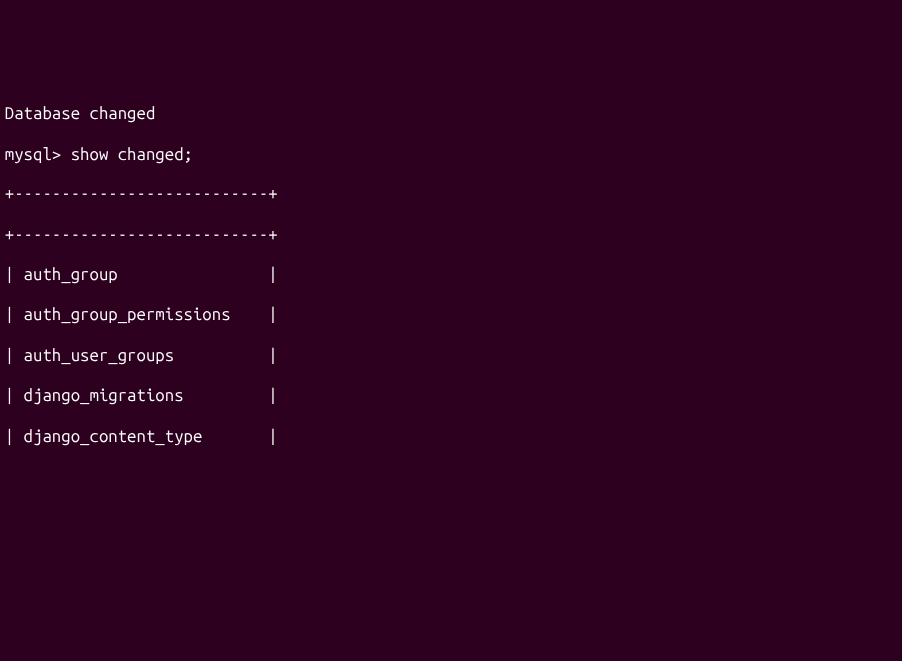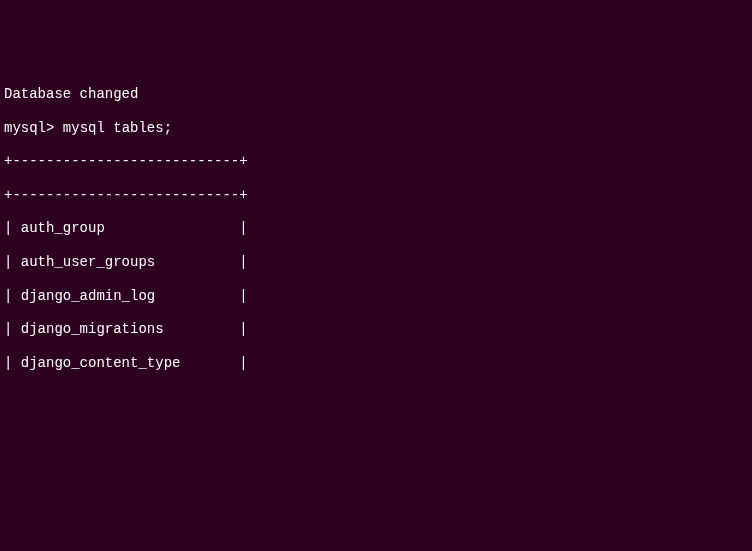--- a/index.html
+++ b/index.html
@@ -9,35 +9,35 @@
     font-family: "Ubuntu Mono", "Consolas", "Courier New", monospace;
     font-size: 14px;
     line-height: 1.2;
     padding: 2px 4px;
     white-space: pre;
     width: 752px;
     height: 551px;
     overflow: hidden;
   }
   .terminal { white-space: pre; }
-  .line { display: block; font-family: Liberation Mono, monospace; }
+  .line { display: block; }
 </style>
 </head>
 <body>
 
 
 
 <div class="terminal">
 <span class="line">Database changed</span>
-<span class="line"><span>mysql&gt;</span><span> mysql tables;</span></span>
+<span class="line"><span>mysql&gt;</span><span> show changed;</span></span>
 <span class="line">+---------------------------+</span>
 <span class="line">+---------------------------+</span>
 <span class="line">| auth_group                |</span>
+<span class="line">| auth_group_permissions    |</span>
 <span class="line">| auth_user_groups          |</span>
-<span class="line">| django_admin_log          |</span>
 <span class="line">| django_migrations         |</span>
 <span class="line">| django_content_type       |</span>
 
 
 
 
 
 
 
 

